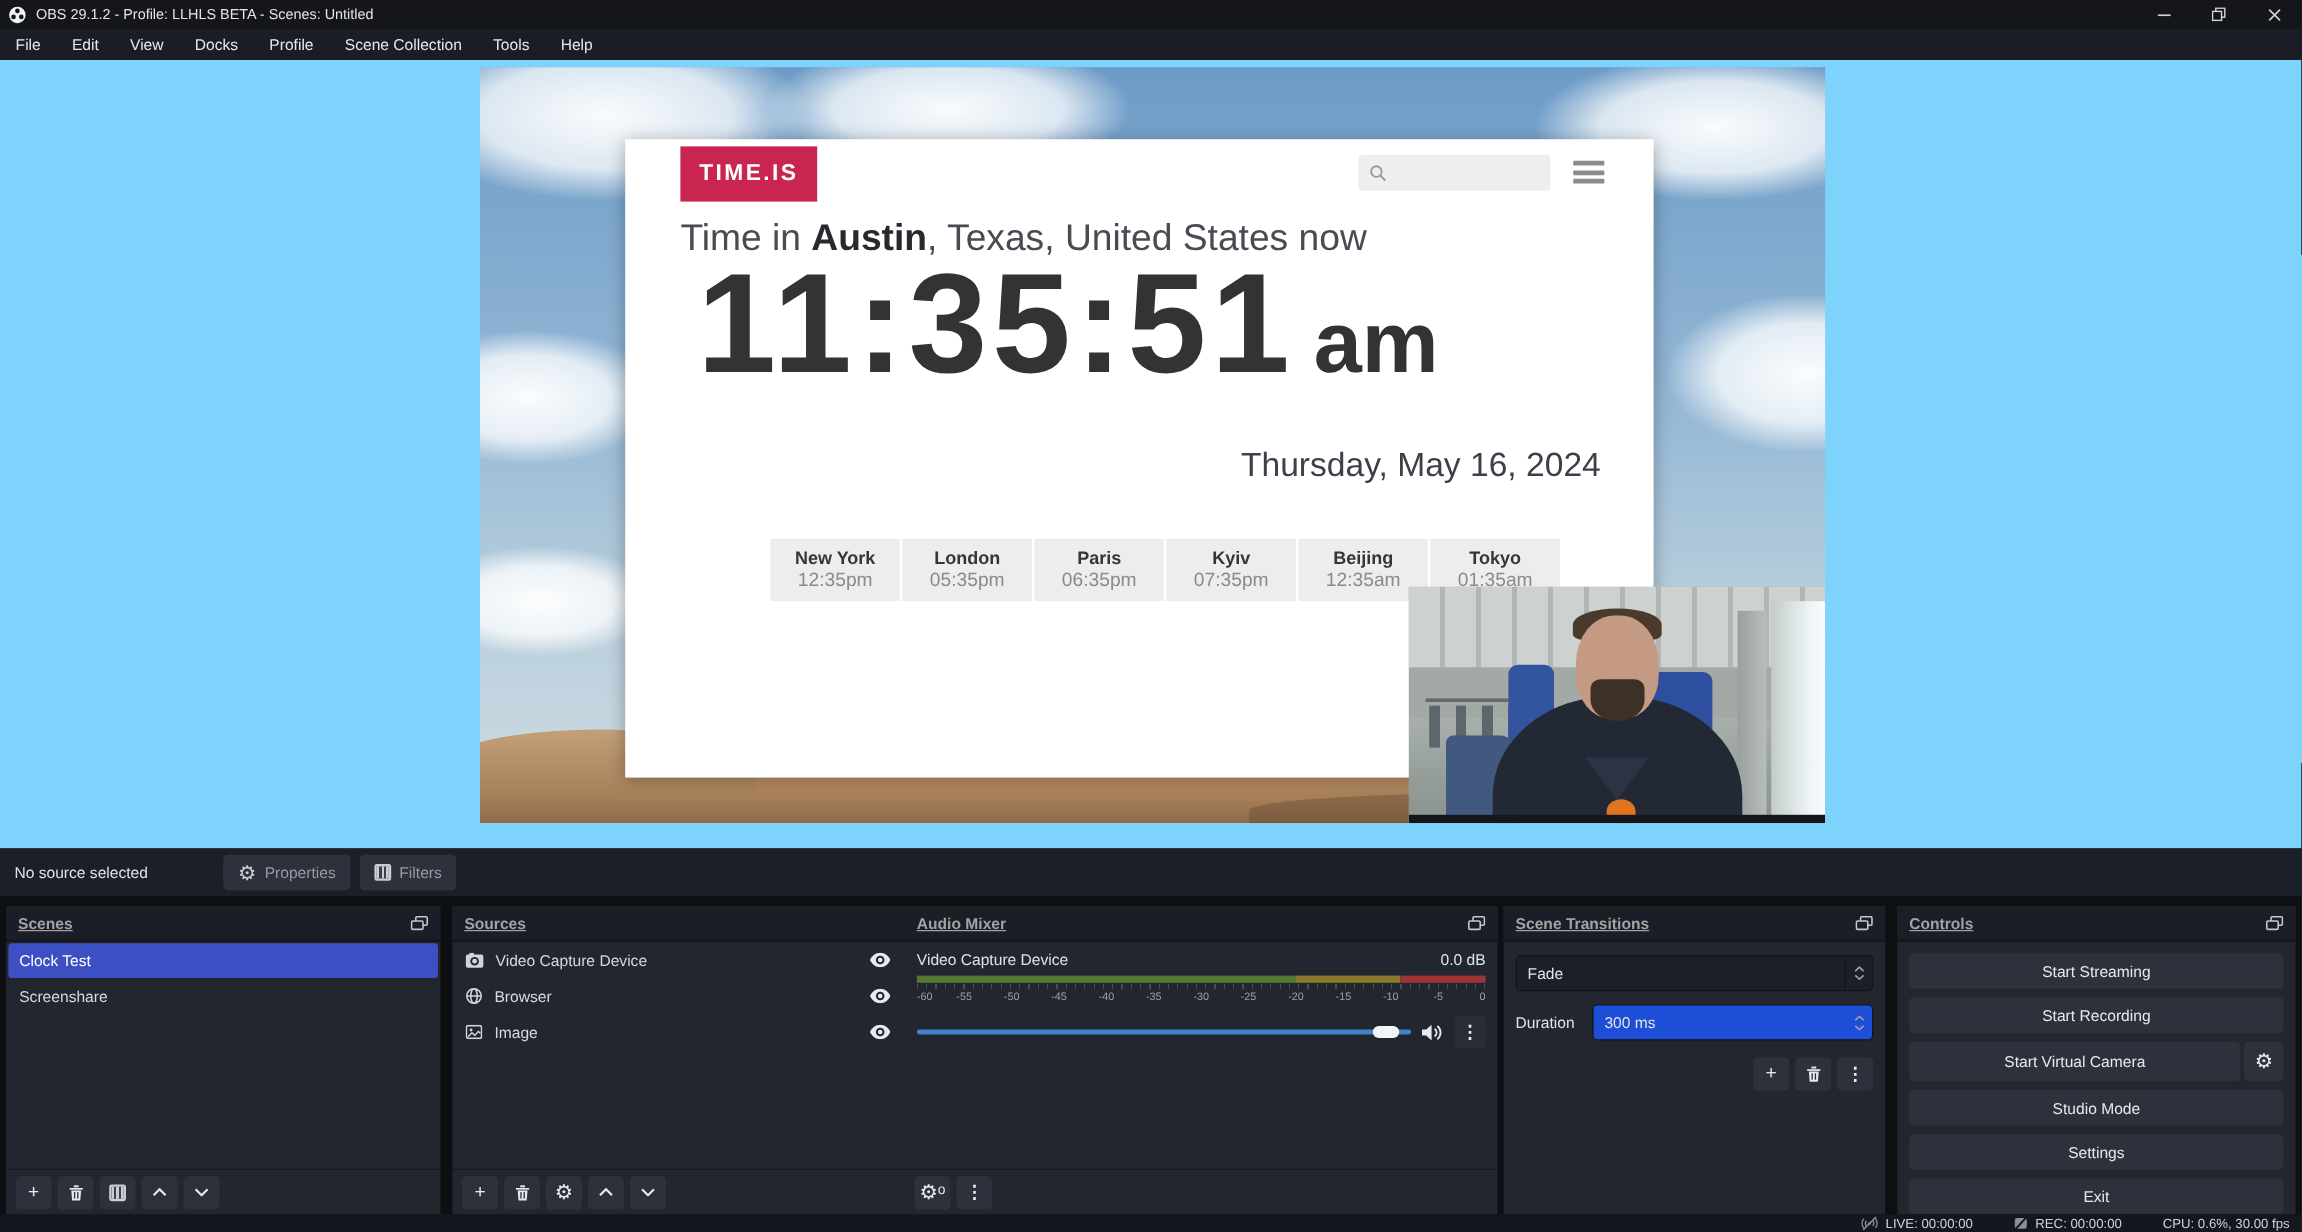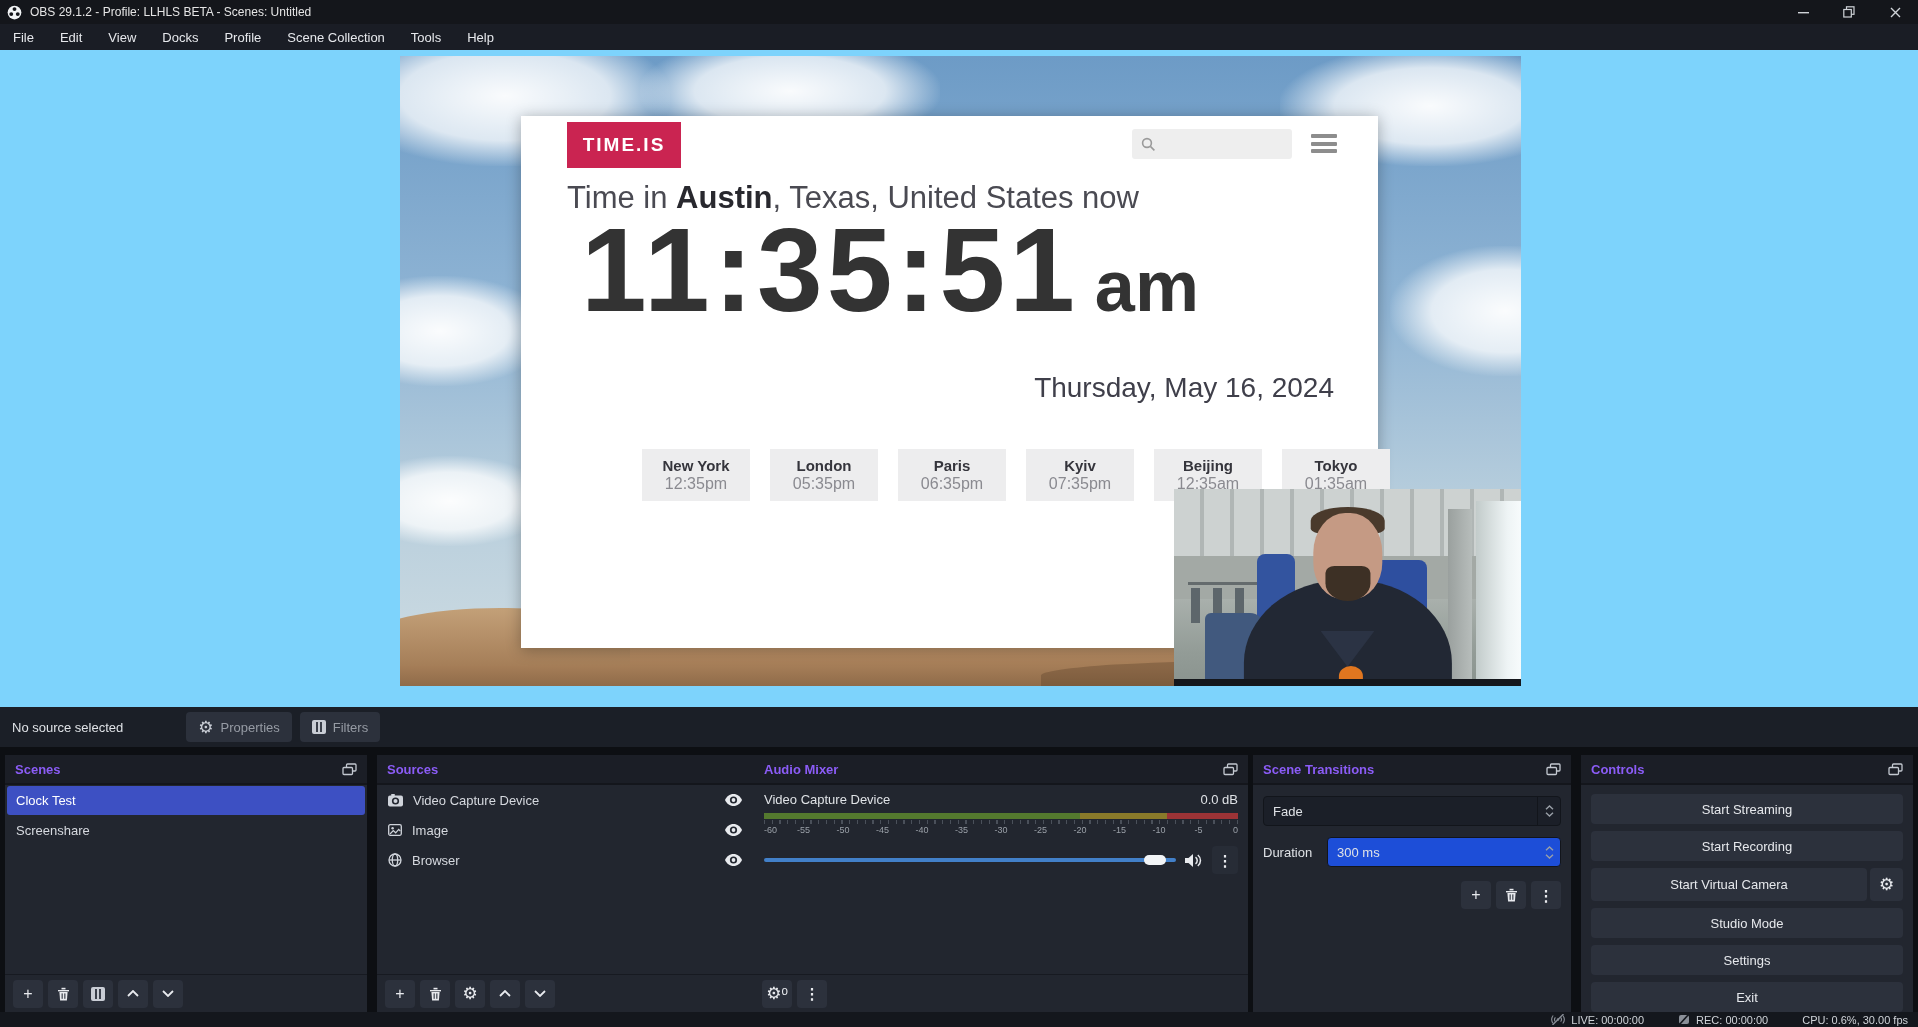--- a/index.html
+++ b/index.html
@@ -39,21 +39,21 @@
   .ti-burger i { display:block; height:4px; background:#8d8d8d; border-radius:1px; }
   .ti-heading { position:absolute; left:46px; top:64px; font-size:31px; color:#4a4a52; white-space:nowrap; }
   .ti-heading .city { font-weight:bold; color:#28282e; }
   .ti-clock { position:absolute; left:60px; top:86px; color:#333; white-space:nowrap; }
   .ti-clock .time { font-size:118px; font-weight:bold; letter-spacing:4px; }
   .ti-clock .ampm { font-size:72px; font-weight:bold; margin-left:16px; }
   .ti-date { position:absolute; right:44px; top:256px; font-size:28px; color:#3f3f4a; }
   .ti-sun { position:absolute; right:44px; top:294px; font-size:16px; color:#6b6b70; white-space:nowrap; }
   .ti-sun a { color:#6b6b70; text-decoration:none; border-bottom:1px dotted #b3b3b3; }
   .sep, .pre { white-space:pre; }
-  .ti-cities { position:absolute; left:121px; top:333px; display:flex; gap:20px; }
+  .ti-cities { position:absolute; left:121px; top:333px; display:flex; gap:2px; }
   .ti-city { width:108px; height:52px; background:#ededee; display:flex; flex-direction:column; align-items:center; justify-content:center; }
   .ti-city .name { font-size:15px; font-weight:bold; color:#35353c; }
   .ti-city .time { font-size:16px; color:#8a8a90; margin-top:1px; }
 
   
   .webcam { position:absolute; left:774px; top:433px; width:347px; height:197px; overflow:hidden; background:#a3a9a5; }
   .wc-ceiling { position:absolute; top:0; left:0; right:0; height:34%;
                 background:repeating-linear-gradient(90deg, #cdd2d1 0 26px, #b0b6b5 26px 30px), linear-gradient(#d4d8d7,#b9bebd); }
   .wc-floor { position:absolute; bottom:0; left:0; right:0; height:44%; background:linear-gradient(#a9b0ac 0%, #939c97 60%, #8a938e 100%); }
   .wc-window { position:absolute; right:0; top:6%; width:13%; height:94%; background:linear-gradient(90deg, #c2cbca, #eef4f5 70%, #f7fbfc); }
@@ -81,21 +81,21 @@
   .filter-glyph { width:14px; height:14px; background:repeating-linear-gradient(90deg,#c9cdd5 0 2px,#3a3f4a 2px 4px); border:2px solid #c9cdd5; border-radius:2px; }
 
   
   .panel { position:absolute; top:755px; bottom:15px; background:#22262f; display:flex; flex-direction:column; }
   #panel-scenes { left:5px; width:362px; }
   #panel-sources { left:377px; width:411px; }
   #panel-mixer { left:754px; width:494px; }
   #panel-transitions { left:1253px; width:318px; }
   #panel-controls { left:1581px; width:332px; }
   .panel-header { height:30px; flex:0 0 30px; background:#1b1e26; display:flex; align-items:center; padding:0 10px;
-                  font-size:13px; font-weight:bold; color:#8b5cf6; border-bottom:2px solid #14161c; }
+                  font-size:13px; font-weight:bold; color:#a3a3a3; border-bottom:2px solid #14161c;text-decoration:underline; }
   .dock-icon { margin-left:auto; color:#c3c8d0; display:flex; }
   .panel-body { flex:1; position:relative; overflow:hidden; }
   .panel-toolbar { flex:0 0 38px; display:flex; align-items:center; gap:5px; padding:0 8px; border-top:1px solid #171a21; }
   .tool-btn { width:30px; height:28px; background:#2c313c; border-radius:4px; display:flex; align-items:center; justify-content:center; color:#e8eaee; font-size:16px; }
   .tool-btn svg { display:block; }
   .gear-glyph { font-size:17px; line-height:1; }
   .dots-glyph { font-size:15px; font-weight:bold; line-height:1; }
 
   .scene-item { height:29px; margin:1px 2px; display:flex; align-items:center; padding:0 9px; font-size:13px; color:#d6d9df; border-radius:3px; }
   .scene-item.selected { color:#fff; }
@@ -361,51 +361,51 @@
         </span>
         <span class="lock-btn">
           <svg width="12" height="14" viewBox="0 0 12 14">
               <path d="M3 6V4a3 3 0 015.9-.8" fill="none" stroke="currentColor" stroke-width="1.6"></path>
               <rect x="1.2" y="6" width="9.6" height="7" rx="1.5" fill="currentColor"></rect>
             </svg>
         </span>
       </div>
       <div class="source-item">
         <span class="src-glyph">
-          <svg width="14" height="12" viewBox="0 0 14 12" fill="none" stroke="currentColor" stroke-width="1.3">
-              <rect x="0.7" y="0.7" width="12.6" height="10.6" rx="1.5"></rect>
-              <circle cx="4.6" cy="4.3" r="1.2" fill="currentColor" stroke="none"></circle>
-              <path d="M2 10l3.3-3.4 2.4 2.2 3-3.4 1.6 1.8" stroke-width="1.2"></path>
-            </svg>
-        </span>
-        <span>Image</span>
+          <svg width="14" height="14" viewBox="0 0 14 14" fill="none" stroke="currentColor" stroke-width="1.3">
+              <circle cx="7" cy="7" r="6"></circle>
+              <ellipse cx="7" cy="7" rx="2.7" ry="6"></ellipse>
+              <path d="M1 7h12"></path>
+            </svg>
+        </span>
+        <span>Browser</span>
         <span class="grow"></span>
         <span class="eye-btn">
           <svg width="17" height="12" viewBox="0 0 17 12" fill="currentColor">
               <path d="M8.5 0C4.6 0 1.5 2.6 0 6c1.5 3.4 4.6 6 8.5 6S15.5 9.4 17 6C15.5 2.6 12.4 0 8.5 0z"></path>
               <circle cx="8.5" cy="6" r="3.6" fill="#22262f"></circle>
               <circle cx="8.5" cy="6" r="1.9"></circle>
             </svg>
         </span>
         <span class="lock-btn">
           <svg width="12" height="14" viewBox="0 0 12 14">
               <path d="M3 6V4a3 3 0 015.9-.8" fill="none" stroke="currentColor" stroke-width="1.6"></path>
               <rect x="1.2" y="6" width="9.6" height="7" rx="1.5" fill="currentColor"></rect>
             </svg>
         </span>
       </div>
       <div class="source-item">
         <span class="src-glyph">
-          <svg width="14" height="14" viewBox="0 0 14 14" fill="none" stroke="currentColor" stroke-width="1.3">
-              <circle cx="7" cy="7" r="6"></circle>
-              <ellipse cx="7" cy="7" rx="2.7" ry="6"></ellipse>
-              <path d="M1 7h12"></path>
-            </svg>
-        </span>
-        <span>Browser</span>
+          <svg width="14" height="12" viewBox="0 0 14 12" fill="none" stroke="currentColor" stroke-width="1.3">
+              <rect x="0.7" y="0.7" width="12.6" height="10.6" rx="1.5"></rect>
+              <circle cx="4.6" cy="4.3" r="1.2" fill="currentColor" stroke="none"></circle>
+              <path d="M2 10l3.3-3.4 2.4 2.2 3-3.4 1.6 1.8" stroke-width="1.2"></path>
+            </svg>
+        </span>
+        <span>Image</span>
         <span class="grow"></span>
         <span class="eye-btn">
           <svg width="17" height="12" viewBox="0 0 17 12" fill="currentColor">
               <path d="M8.5 0C4.6 0 1.5 2.6 0 6c1.5 3.4 4.6 6 8.5 6S15.5 9.4 17 6C15.5 2.6 12.4 0 8.5 0z"></path>
               <circle cx="8.5" cy="6" r="3.6" fill="#22262f"></circle>
               <circle cx="8.5" cy="6" r="1.9"></circle>
             </svg>
         </span>
         <span class="lock-btn">
           <svg width="12" height="14" viewBox="0 0 12 14">

